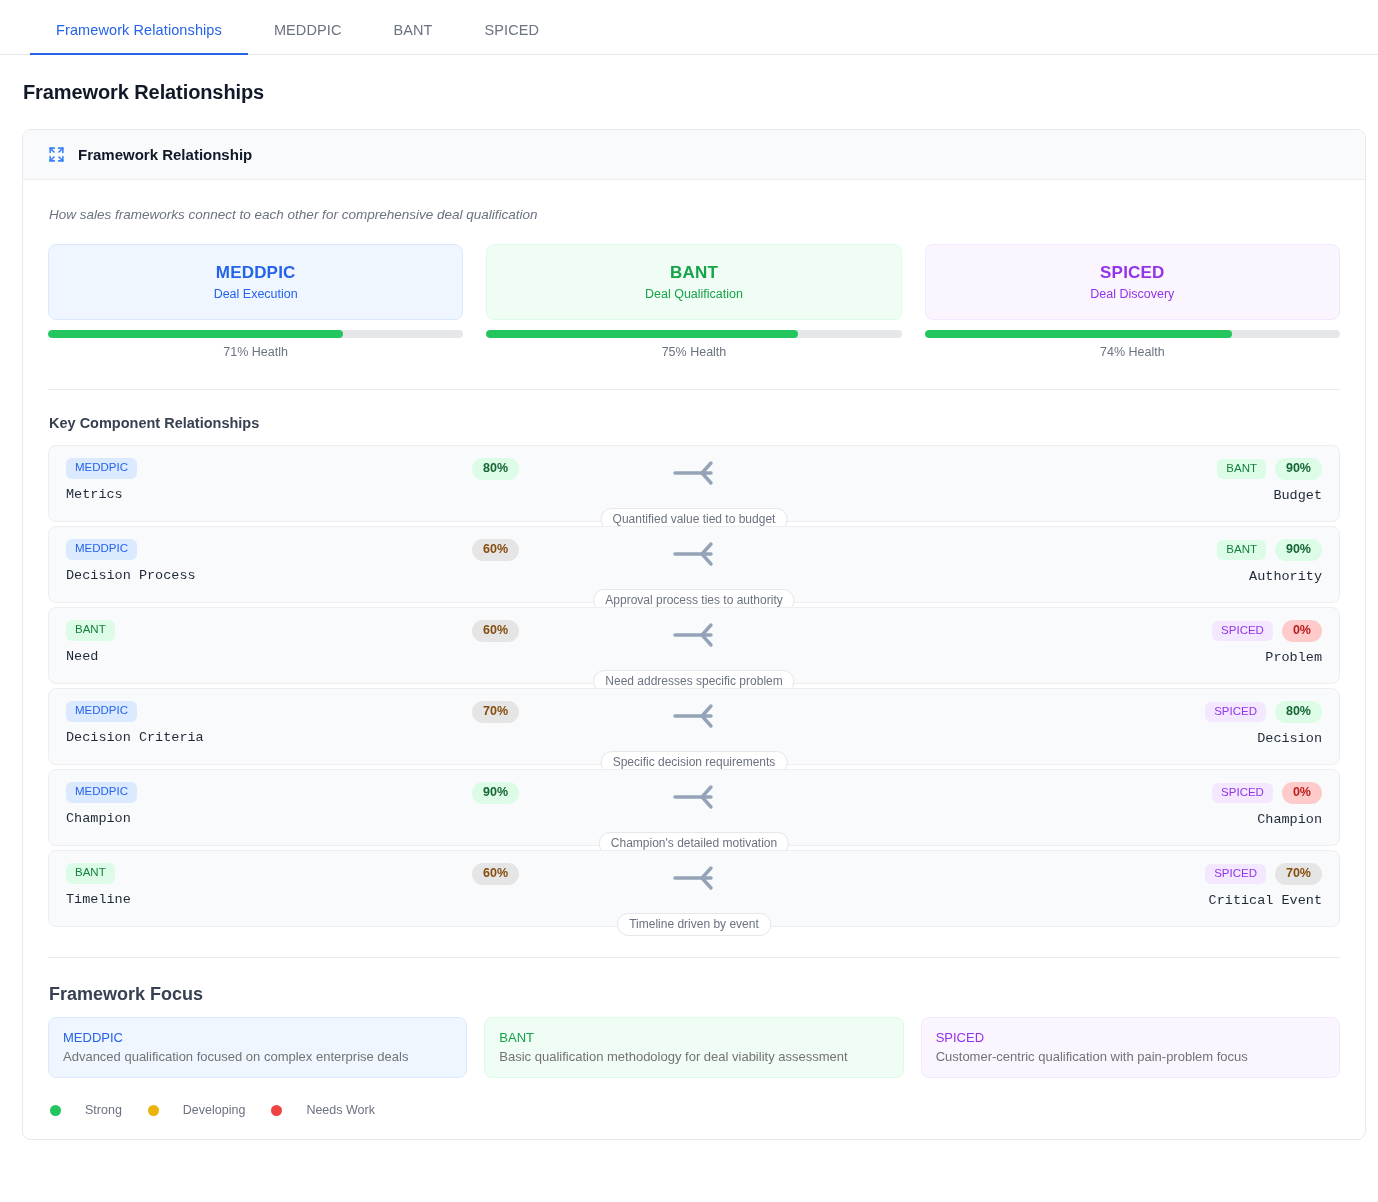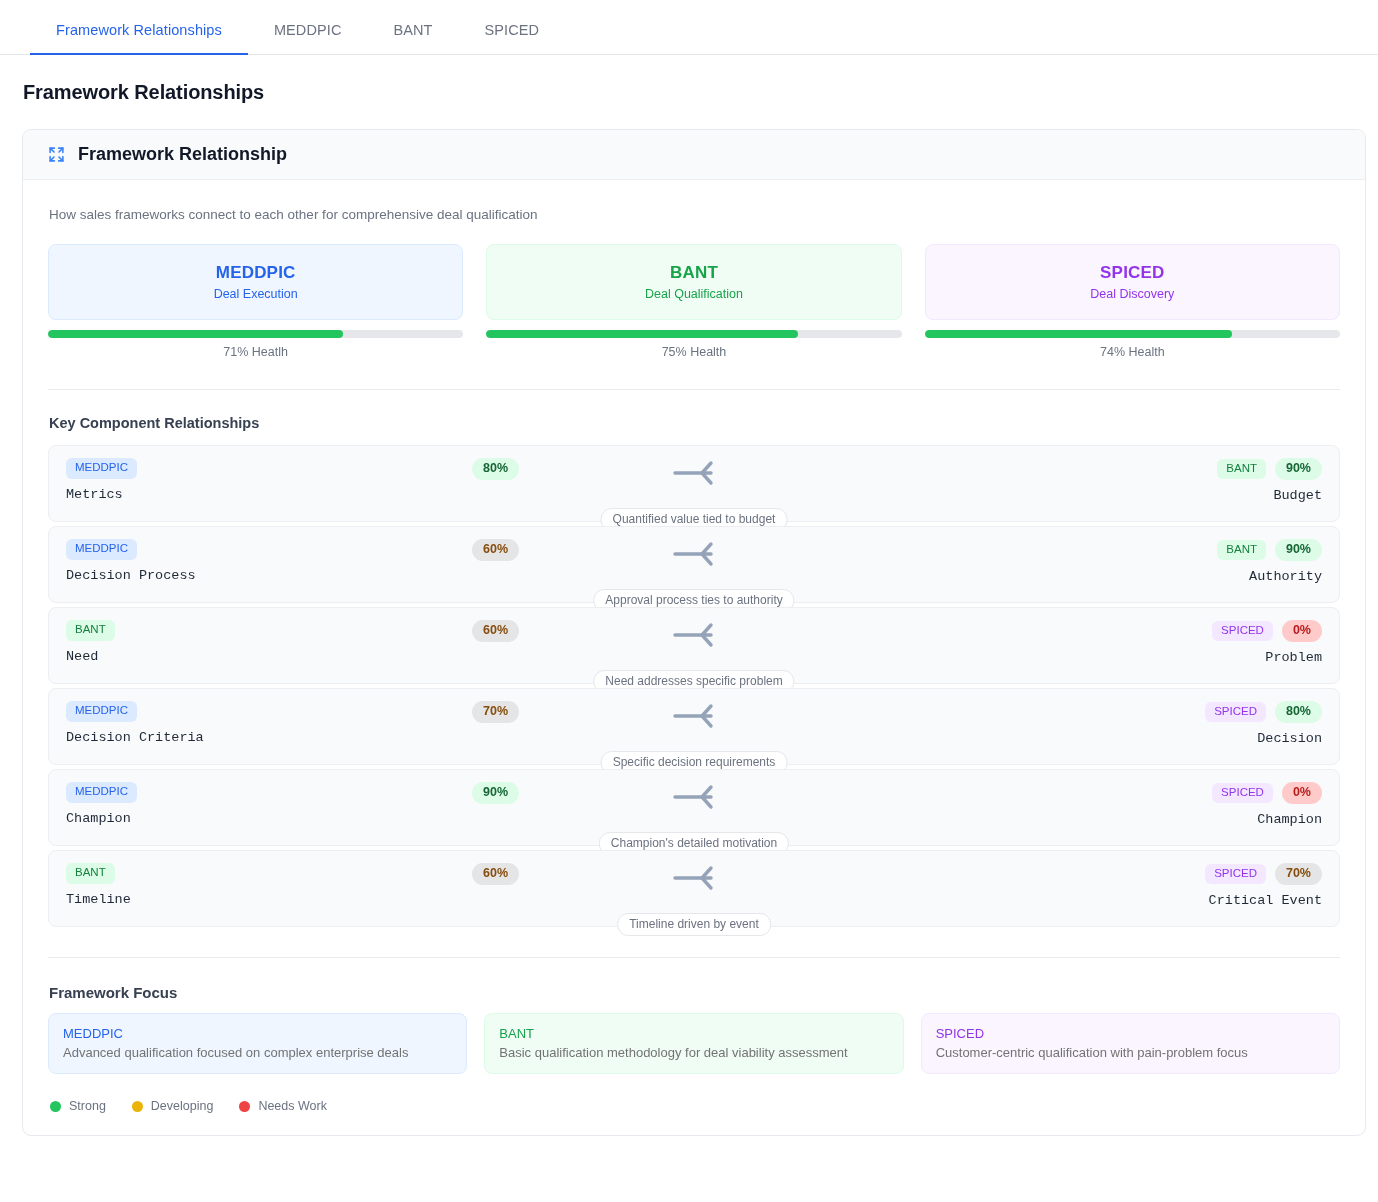--- a/index.html
+++ b/index.html
@@ -58,33 +58,34 @@
   .card-header {
     background: #f8fafc;
     border-bottom: 1px solid #eceef2;
     height: 50px;
     display: flex;
     align-items: center;
     padding-left: 25px;
     gap: 13px;
   }
   .card-header .title {
-    font-size: 18px;
+    font-size: 15px;
     font-weight: 700;
     color: #111827;
   }
   .expand-icon { width: 17px; height: 17px; display: block; color: #3b82f6; }
 
   .card-body { padding: 27px 25px 22px 25px; }
 
   .subtitle {
     font-size: 13.5px;
     color: #6b7280;
     margin-bottom: 22px;
     padding-left: 1px;
+    font-style: italic;
   }
 
   
   .fw-row { display: flex; gap: 23px; }
   .fw-col { flex: 1; min-width: 0; }
   .fw-box {
     border-radius: 8px;
     height: 76px;
     display: flex;
     flex-direction: column;
@@ -196,21 +197,21 @@
     border: 1px solid #e5e7eb;
     border-radius: 11px;
     padding: 3px 11px 4px 11px;
     font-size: 12px;
     color: #6b7280;
     white-space: nowrap;
   }
 
   
   .focus-title {
-    font-size: 15px;
+    font-size: 18px;
     font-weight: 700;
     color: #374151;
     margin: 26px 0 12px 1px;
   }
   .focus-row { display: flex; gap: 17px; }
   .focus-box {
     flex: 1;
     border-radius: 8px;
     padding: 12px 14px 13px 14px;
     min-width: 0;
@@ -219,21 +220,21 @@
   .focus-box .fdesc { font-size: 13px; color: #737373; }
   .focus-box.meddpic { background: #eff6ff; border: 1px solid #dbeafe; }
   .focus-box.meddpic .fname { color: #2563eb; }
   .focus-box.bant { background: #f0fdf4; border: 1px solid #dcfce7; }
   .focus-box.bant .fname { color: #16a34a; }
   .focus-box.spiced { background: #faf5ff; border: 1px solid #f3e8ff; }
   .focus-box.spiced .fname { color: #9333ea; }
 
   
   .legend { display: flex; align-items: center; gap: 26px; margin-top: 25px; padding-left: 2px; }
-  .legend-item { display: flex; align-items: center; gap: 8px; }
+  .legend-item { display: flex; align-items: center; gap: 24px; }
   .legend-dot { width: 11px; height: 11px; border-radius: 50%; display: block; }
   .legend-text { font-size: 12.5px; color: #6b7280; }
 </style>
 </head>
 <body>
 
 <div class="tabbar" id="tabbar">
     <div class="tab active">Framework Relationships</div>
     <div class="tab">MEDDPIC</div>
     <div class="tab">BANT</div>

